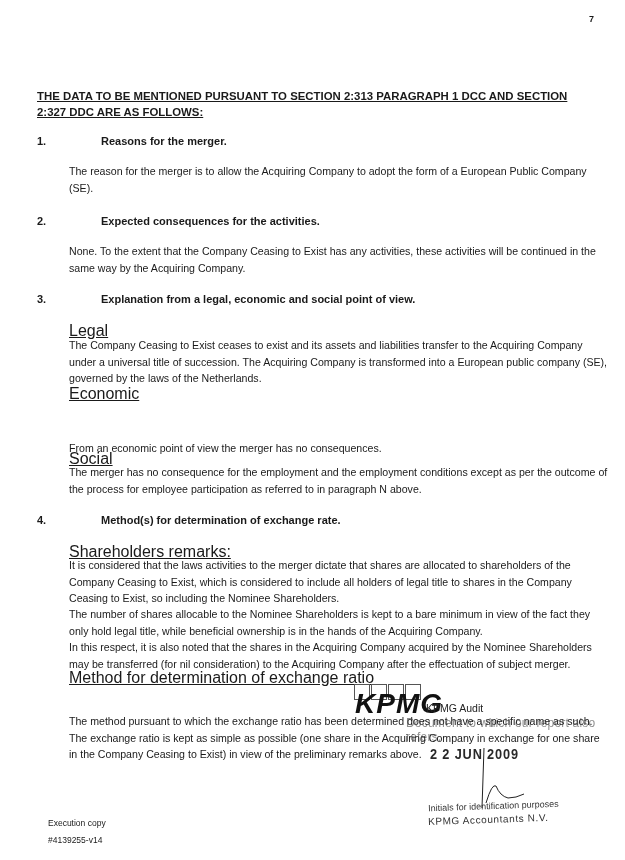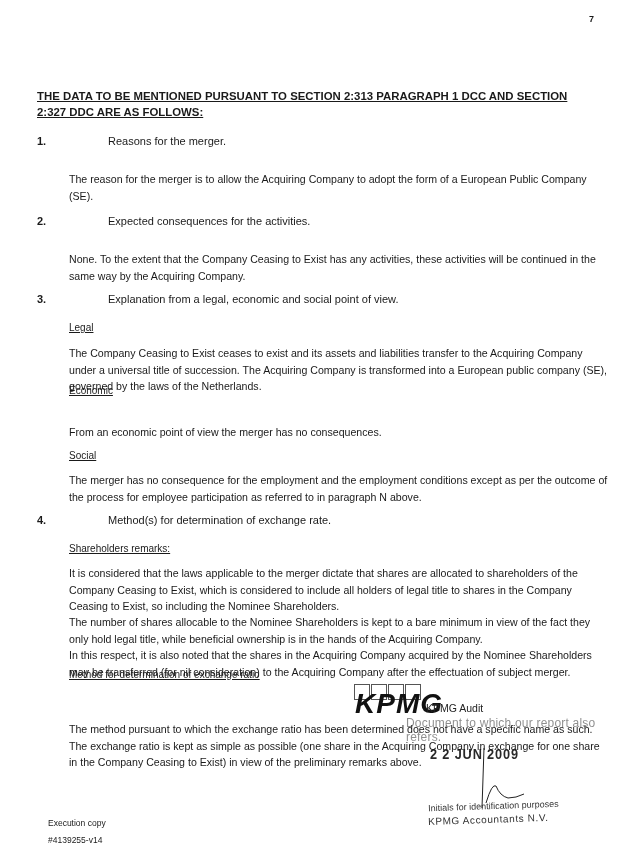--- a/index.html
+++ b/index.html
@@ -2,23 +2,23 @@
 <html><head>
 <meta charset="utf-8">
 <style>
   html, body { margin: 0; padding: 0; background: #ffffff; }
   body { width: 625px; height: 860px; position: relative; overflow: hidden;
          font-family: "Liberation Sans", sans-serif; color: #1a1a1a; }
   .page-num { position: absolute; left: 589px; top: 14px; font-size: 9px; font-weight: bold; }
   .title { position: absolute; left: 37px; top: 88px; width: 560px; font-size: 11.4px;
            font-weight: bold; text-decoration: underline; line-height: 16px; }
   .sec-num { position: absolute; left: 37px; font-size: 11px; font-weight: bold; }
-  .sec-head { position: absolute; left: 80px; font-size: 11px; font-weight: normal; padding-left: 28px; }
-  .para { position: absolute; left: 69px; width: 540px; font-size: 10.6px; line-height: 16.5px; margin-top: 8px; }
-  .sub { position: absolute; left: 69px; font-size: 10px; text-decoration: underline; }
+  .sec-head { position: absolute; left: 73px; font-size: 11px; font-weight: bold; padding-left: 28px; }
+  .para { position: absolute; left: 69px; width: 540px; font-size: 10.6px; line-height: 16.5px; }
+  .sub { position: absolute; left: 69px; font-size: 16px; text-decoration: underline; }
   .footer { position: absolute; left: 40px; font-size: 8.5px; padding-left: 8px; }
   
   .kpmg-logo-boxes { position: absolute; left: 354px; top: 684px; display: flex; gap: 0; }
   .kpmg-logo-boxes span { display: inline-block; width: 14px; height: 14px; border: 1px solid #555; margin-right: 1px; }
   .kpmg-logo { position: absolute; left: 355px; top: 688px; font-size: 28px; font-weight: bold;
                font-style: italic; letter-spacing: 1px; color: #111; }
   .stamp-audit { position: absolute; left: 426px; top: 702px; font-size: 10.5px; color: #222; }
   .stamp-doc { position: absolute; left: 406px; top: 716px; font-size: 12px; color: #333; letter-spacing: 0.2px; }
   .stamp-date { position: absolute; left: 430px; top: 745px; font-size: 15px; font-weight: bold;
                 letter-spacing: 1px; transform: scaleX(0.85); transform-origin: left; color: #111; opacity: 0.9; }
@@ -39,28 +39,28 @@
 
 <div class="sec-num" style="top:215px">2.</div>
 <div class="sec-head" style="top:215px">Expected consequences for the activities.</div>
 <div class="para" style="top:243px">None. To the extent that the Company Ceasing to Exist has any activities, these activities will be continued in the same way by the Acquiring Company.</div>
 
 <div class="sec-num" style="top:293px">3.</div>
 <div class="sec-head" style="top:293px">Explanation from a legal, economic and social point of view.</div>
 <div class="sub" style="top:322px">Legal</div>
 <div class="para" style="top:337px">The Company Ceasing to Exist ceases to exist and its assets and liabilities transfer to the Acquiring Company under a universal title of succession. The Acquiring Company is transformed into a European public company (SE), governed by the laws of the Netherlands.</div>
 <div class="sub" style="top:385px">Economic</div>
-<div class="para" style="top:416px">From an economic point of view the merger has no consequences.</div>
+<div class="para" style="top:440px">From an economic point of view the merger has no consequences.</div>
 <div class="sub" style="top:450px">Social</div>
 <div class="para" style="top:464px">The merger has no consequence for the employment and the employment conditions except as per the outcome of the process for employee participation as referred to in paragraph N above.</div>
 
 <div class="sec-num" style="top:514px">4.</div>
 <div class="sec-head" style="top:514px">Method(s) for determination of exchange rate.</div>
 <div class="sub" style="top:543px">Shareholders remarks:</div>
-<div class="para" style="top:557px">It is considered that the laws applicable to the merger dictate that shares are allocated to shareholders of the Company Ceasing to Exist, which is considered to include all holders of legal title to shares in the Company Ceasing to Exist, so including the Nominee Shareholders.</div>
+<div class="para" style="top:557px">It is considered that the laws activities to the merger dictate that shares are allocated to shareholders of the Company Ceasing to Exist, which is considered to include all holders of legal title to shares in the Company Ceasing to Exist, so including the Nominee Shareholders.</div>
 <div class="para" style="top:606px">The number of shares allocable to the Nominee Shareholders is kept to a bare minimum in view of the fact they only hold legal title, while beneficial ownership is in the hands of the Acquiring Company.</div>
 <div class="para" style="top:639px">In this respect, it is also noted that the shares in the Acquiring Company acquired by the Nominee Shareholders may be transferred (for nil consideration) to the Acquiring Company after the effectuation of subject merger.</div>
 <div class="sub" style="top:669px">Method for determination of exchange ratio</div>
 <div class="para" style="top:713px">The method pursuant to which the exchange ratio has been determined does not have a specific name as such. The exchange ratio is kept as simple as possible (one share  in the Acquiring Company in exchange for one share in the Company Ceasing to Exist) in view of the preliminary remarks above.</div>
 
 <div class="kpmg-logo-boxes">
     <span></span>
     <span></span>
     <span></span>
     <span></span>

